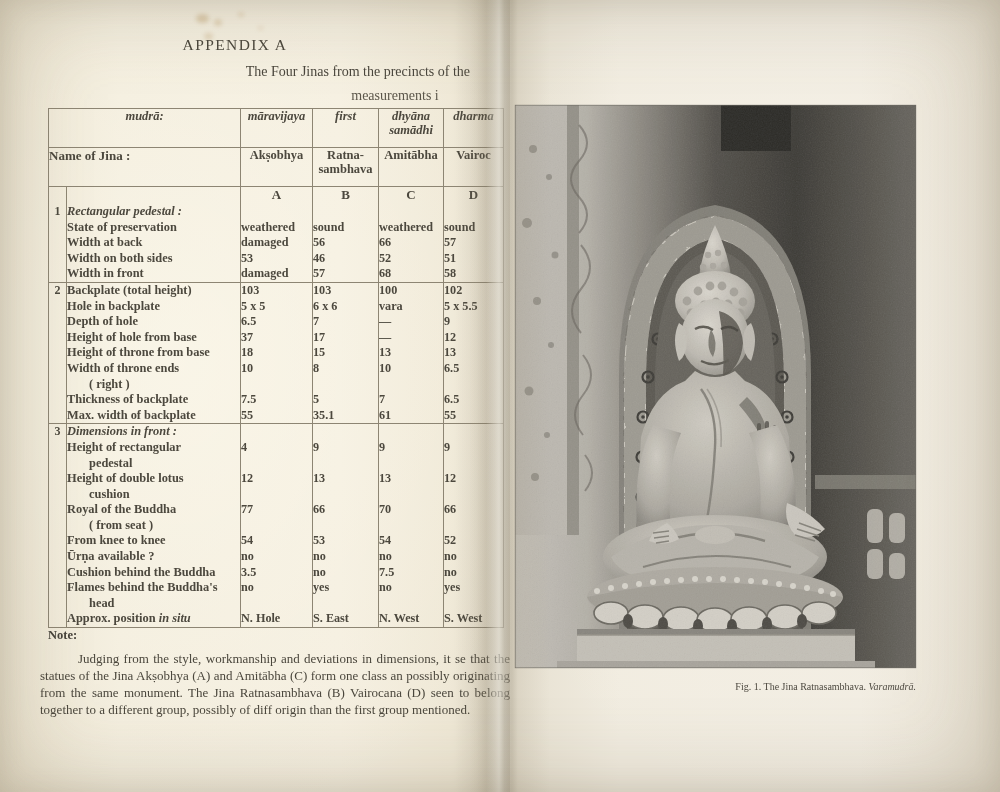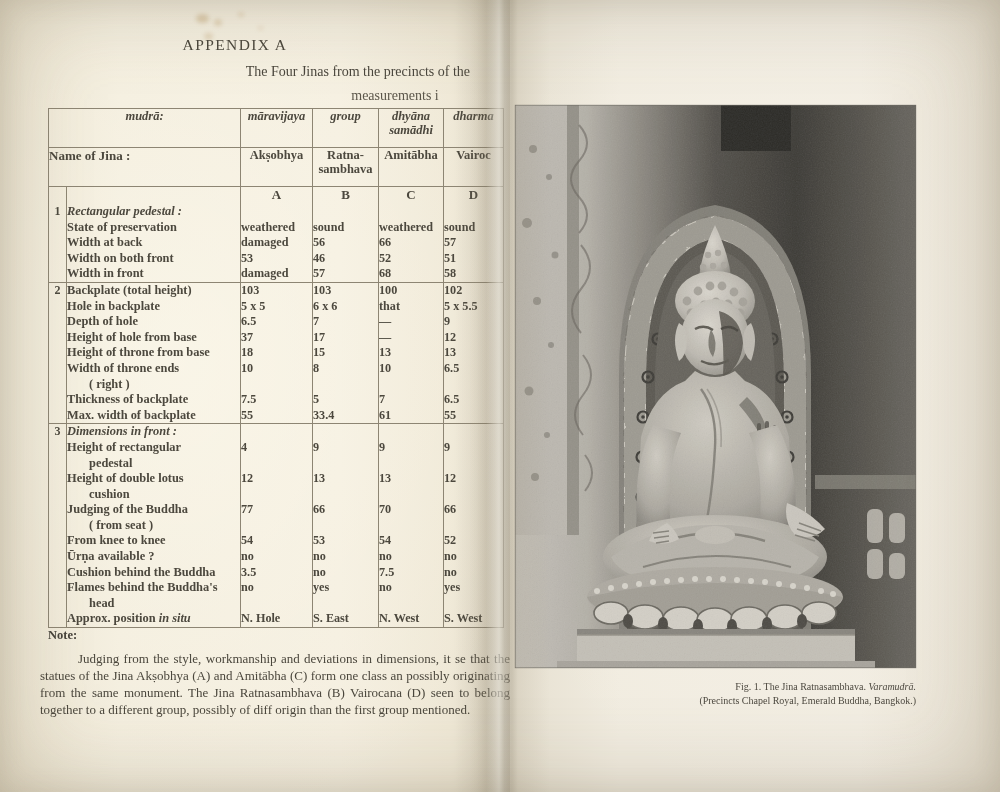--- a/index.html
+++ b/index.html
@@ -135,21 +135,21 @@
           <col class="cw-lab">
           <col class="cw-a">
           <col class="cw-b">
           <col class="cw-c">
           <col class="cw-d">
       </colgroup>
       <tbody id="table-body">
           <tr>
             <td class="hdr-mudra" colspan="2">mudrā:</td>
             <td class="hc hc-i">māravijaya</td>
-            <td class="hc hc-i">group</td>
+            <td class="hc hc-i">first</td>
             <td class="hc hc-i">dhyāna<br>samādhi</td>
             <td class="hc hc-i">dharma</td>
           </tr>
           <tr>
             <td class="hdr-name" colspan="2">Name of Jina :</td>
             <td class="hc">Akṣobhya</td>
             <td class="hc">Ratna-<br>sambhava</td>
             <td class="hc">Amitābha</td>
             <td class="hc">Vairoc</td>
           </tr>
@@ -160,21 +160,21 @@
             <td class="letter" style="border-bottom: none; height: 17px;">B</td>
             <td class="letter" style="border-bottom: none; height: 17px;">C</td>
             <td class="letter" style="border-bottom: none; height: 17px;">D</td>
           </tr>
           <tr>
             <td class="secnum" style="border-top: none;">1</td>
             <td class="rowlabel lines" style="border-top: none;">
               <div style="font-style: italic;">Rectangular pedestal :</div>
               <div>State of preservation</div>
               <div>Width at back</div>
-              <div>Width on both front</div>
+              <div>Width on both sides</div>
               <div>Width in front</div>
             </td>
             <td class="val lines" style="border-top: none;">
               <div class="blank">.</div>
               <div>weathered</div>
               <div>damaged</div>
               <div>53</div>
               <div>damaged</div>
             </td>
             <td class="val lines" style="border-top: none;">
@@ -225,25 +225,25 @@
             </td>
             <td class="val lines">
               <div>103</div>
               <div>6 x 6</div>
               <div>7</div>
               <div>17</div>
               <div>15</div>
               <div>8</div>
               <div class="blank">.</div>
               <div>5</div>
-              <div>33.4</div>
+              <div>35.1</div>
             </td>
             <td class="val lines">
               <div>100</div>
-              <div>that</div>
+              <div>vara</div>
               <div>—</div>
               <div>—</div>
               <div>13</div>
               <div>10</div>
               <div class="blank">.</div>
               <div>7</div>
               <div>61</div>
             </td>
             <td class="val lines">
               <div>102</div>
@@ -258,21 +258,21 @@
             </td>
           </tr>
           <tr>
             <td class="secnum">3</td>
             <td class="rowlabel lines">
               <div style="font-style: italic;">Dimensions in front :</div>
               <div>Height of rectangular</div>
               <div class="indent">pedestal</div>
               <div>Height of double lotus</div>
               <div class="indent">cushion</div>
-              <div>Judging of the Buddha</div>
+              <div>Royal of the Buddha</div>
               <div class="indent">( from seat )</div>
               <div>From knee to knee</div>
               <div>Ūrṇa available ?</div>
               <div>Cushion behind the Buddha</div>
               <div>Flames behind the Buddha's</div>
               <div class="indent">head</div>
               <div>Approx. position <i>in situ</i></div>
             </td>
             <td class="val lines">
               <div class="blank">.</div>
@@ -581,20 +581,19 @@
         <rect width="401" height="563" filter="url(#grain)" fill="#ffffff" opacity="0.30"></rect>
         <rect width="401" height="563" fill="#2e2c28" opacity="0.06"></rect>
         <rect width="401" height="563" fill="none" stroke="#6f6c65" stroke-width="1"></rect>
       </svg>
     </div>
 
     <div id="fig-caption">
       <div>
         <span>Fig. 1.   The Jina Ratnasambhava.  </span><span class="cap-it">Varamudrā.</span>
       </div>
-      <div>(Precincts Chapel Royal, Emerald Buddha, Bangkok.)</div>
     </div>
   </div>
 
   <div id="gutter"></div>
   <div id="gutter-hi"></div>
   <div id="vignette"></div>
 </div>
 
 </body></html>

